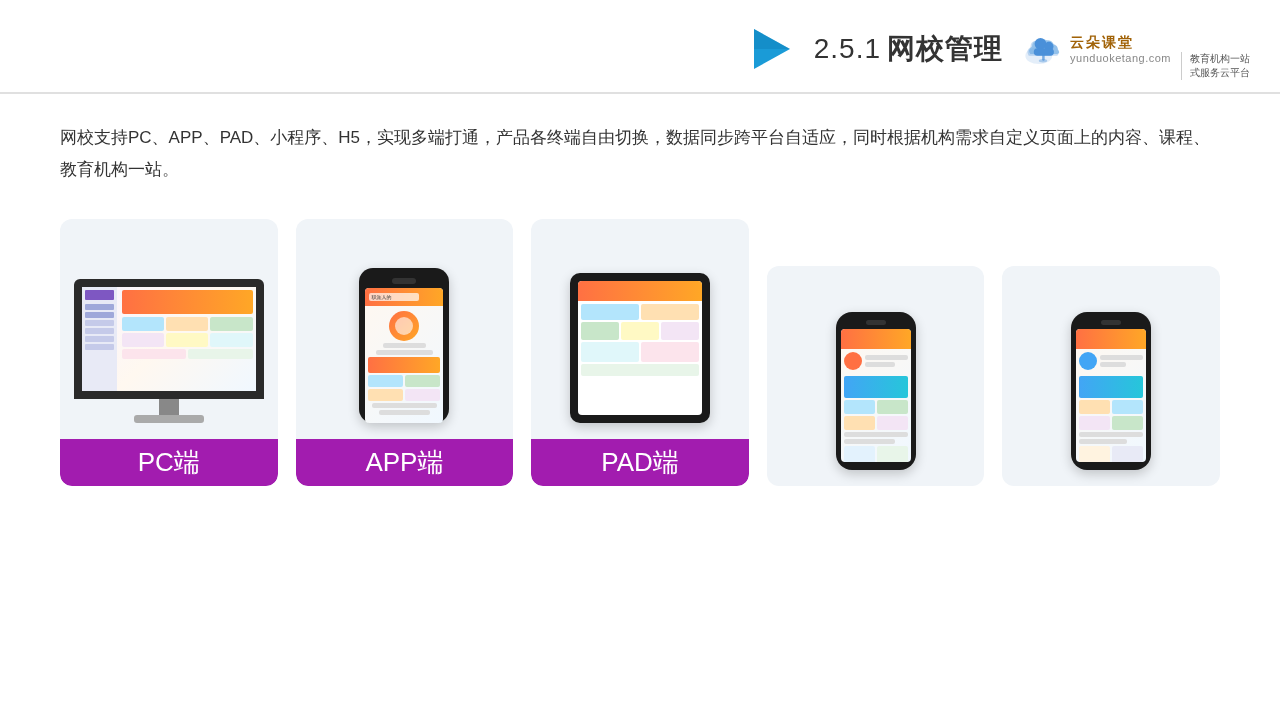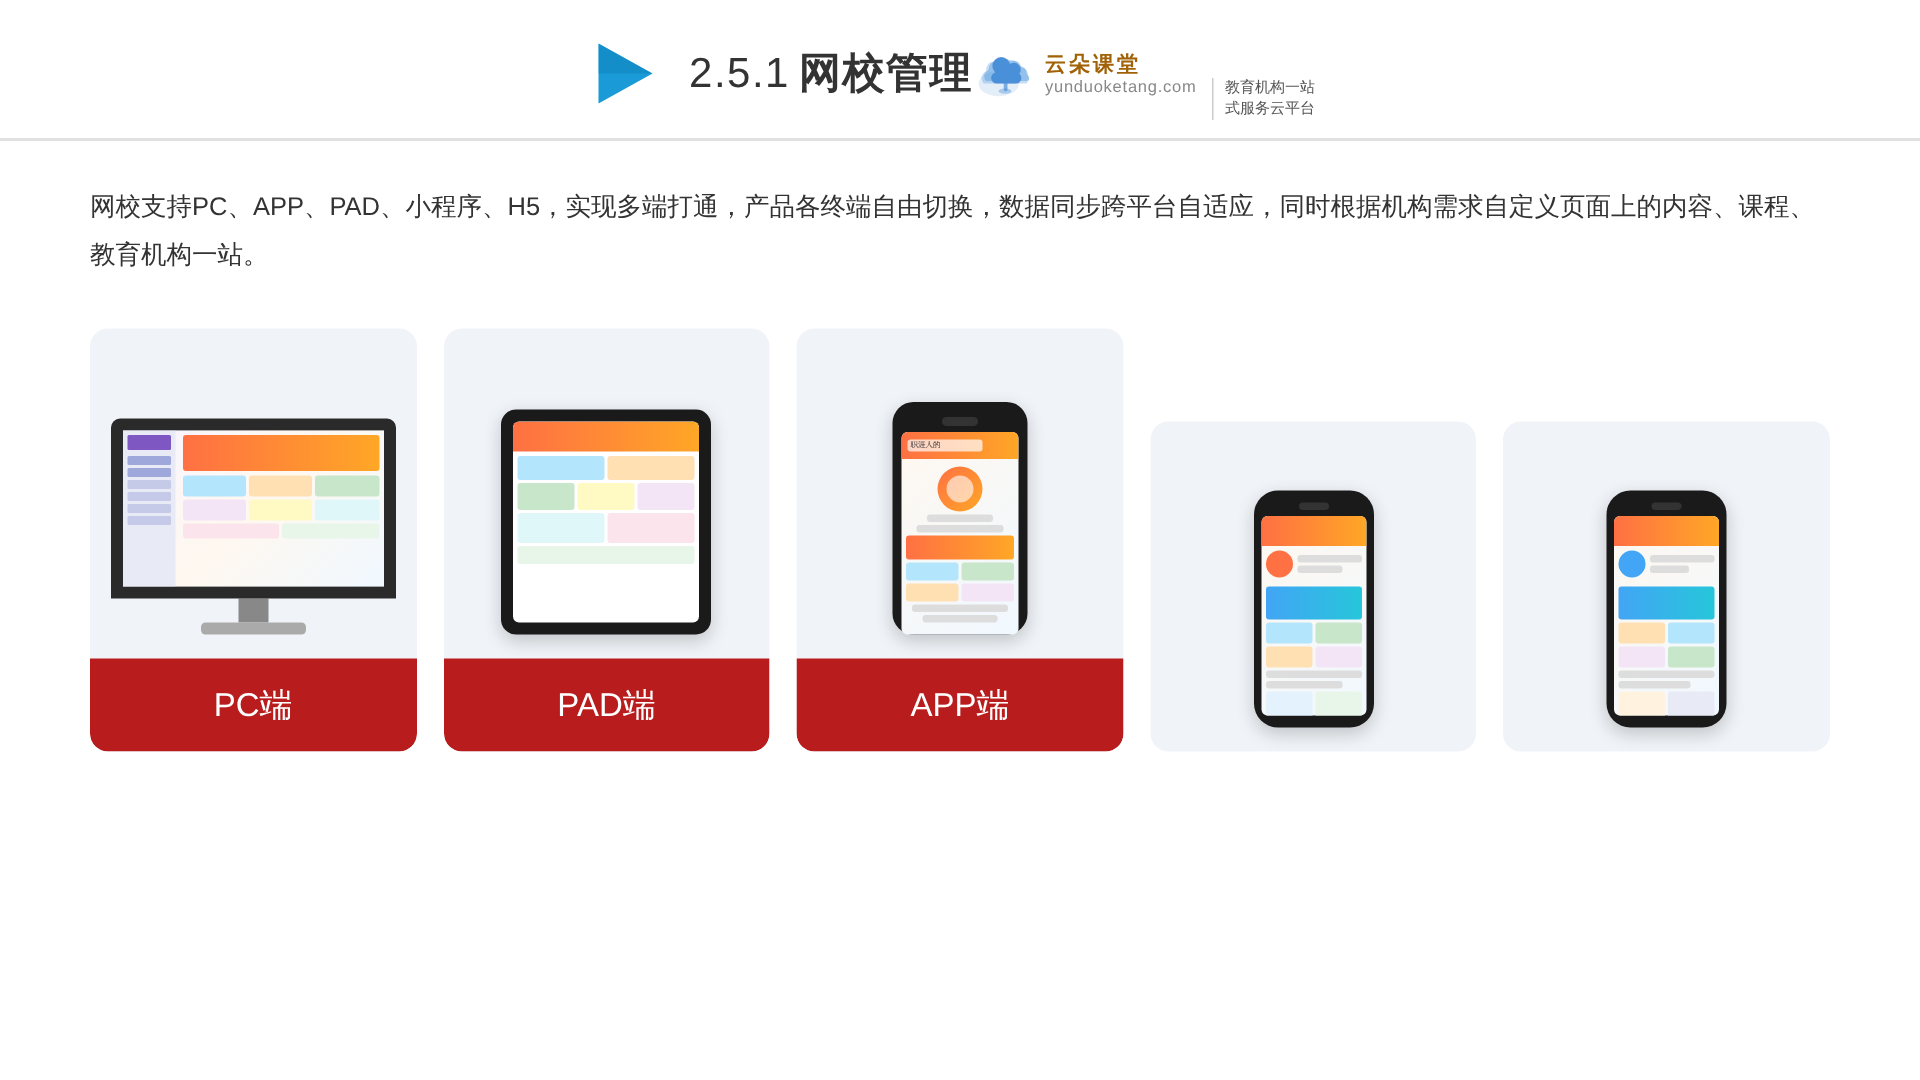--- a/index.html
+++ b/index.html
@@ -9,23 +9,24 @@
       background: #ffffff;
       font-family: 'Microsoft YaHei', 'PingFang SC', sans-serif;
       overflow: hidden;
       position: relative;
     }
 
     
     .header {
       display: flex;
       align-items: center;
-      justify-content: center;
+      justify-content: flex-end;
       padding: 18px 30px 12px 20px;
       border-bottom: 2px solid #e0e0e0;
+      gap: 19px;
     }
     .header-left {
       display: flex;
       align-items: center;
       gap: 18px;
     }
     .logo-play {
       width: 48px;
       height: 48px;
     }
@@ -107,26 +108,26 @@
       display: flex;
       justify-content: center;
       align-items: flex-end;
       min-height: 180px;
       margin-bottom: 16px;
     }
     .device-label {
       width: calc(100% + 32px);
       margin-left: -16px;
       margin-right: -16px;
-      background: #b91c1c;
+      background: #a21caf;
       color: #fff;
       text-align: center;
-      font-size: 22px;
+      font-size: 26px;
       font-weight: 500;
-      padding: 16px 0;
+      padding: 6px 0;
       border-radius: 0 0 12px 12px;
     }
 
     
     .pc-monitor {
       position: relative;
       width: 190px;
     }
     .monitor-screen {
       width: 190px;
@@ -390,20 +391,52 @@
           </div>
           <div class="monitor-stand-neck"></div>
           <div class="monitor-stand-base"></div>
         </div>
       </div>
       <div class="device-label">PC端</div>
     </div>
 
     <div class="device-card">
       <div class="device-image-area">
+        <div class="phone-device">
+          <div class="phone-body">
+            <div class="phone-notch"></div>
+            <div class="phone-screen">
+              <div class="phone-screen-header">
+                <div style="width:50px;height:8px;background:rgba(255,255,255,0.7);border-radius:2px;font-size:5px;color:#333;display:flex;align-items:center;padding:0 2px;font-family:sans-serif;">职涯人的</div>
+              </div>
+              <div class="phone-screen-content">
+                <div style="width:30px;height:30px;border-radius:50%;background:linear-gradient(135deg,#ff7043,#ffa726);margin:2px auto;display:flex;align-items:center;justify-content:center;">
+                  <div style="width:18px;height:18px;background:rgba(255,255,255,0.6);border-radius:50%;"></div>
+                </div>
+                <div class="pts-text-line" style="width:60%;margin:0 auto 2px;"></div>
+                <div class="pts-text-line" style="width:80%;margin:0 auto 2px;"></div>
+                <div class="pts-banner" style="height:16px;background:linear-gradient(90deg,#ff7043,#ffa726);"></div>
+                <div class="pts-grid" style="margin-top:2px;">
+                  <div class="pts-grid-item" style="background:#b3e5fc;height:12px;"></div>
+                  <div class="pts-grid-item" style="background:#c8e6c9;height:12px;"></div>
+                  <div class="pts-grid-item" style="background:#ffe0b2;height:12px;"></div>
+                  <div class="pts-grid-item" style="background:#f3e5f5;height:12px;"></div>
+                </div>
+                <div class="pts-text-line" style="width:90%;margin:2px auto 0;"></div>
+                <div class="pts-text-line" style="width:70%;margin:2px auto 0;"></div>
+              </div>
+            </div>
+          </div>
+        </div>
+      </div>
+      <div class="device-label">APP端</div>
+    </div>
+
+    <div class="device-card">
+      <div class="device-image-area">
         <div class="tablet-device">
           <div class="tablet-body">
             <div class="tablet-screen">
               <div class="tablet-header"></div>
               <div style="padding:3px;">
                 <div style="display:flex;gap:2px;margin-bottom:2px;">
                   <div style="flex:1;height:16px;background:#b3e5fc;border-radius:2px;"></div>
                   <div style="flex:1;height:16px;background:#ffe0b2;border-radius:2px;"></div>
                 </div>
                 <div style="display:grid;grid-template-columns:1fr 1fr 1fr;gap:2px;margin-bottom:2px;">
@@ -415,52 +448,20 @@
                   <div style="height:20px;background:#e0f7fa;border-radius:2px;"></div>
                   <div style="height:20px;background:#fce4ec;border-radius:2px;"></div>
                 </div>
                 <div style="height:12px;background:#e8f5e9;border-radius:2px;"></div>
               </div>
             </div>
           </div>
         </div>
       </div>
       <div class="device-label">PAD端</div>
-    </div>
-
-    <div class="device-card">
-      <div class="device-image-area">
-        <div class="phone-device">
-          <div class="phone-body">
-            <div class="phone-notch"></div>
-            <div class="phone-screen">
-              <div class="phone-screen-header">
-                <div style="width:50px;height:8px;background:rgba(255,255,255,0.7);border-radius:2px;font-size:5px;color:#333;display:flex;align-items:center;padding:0 2px;font-family:sans-serif;">职涯人的</div>
-              </div>
-              <div class="phone-screen-content">
-                <div style="width:30px;height:30px;border-radius:50%;background:linear-gradient(135deg,#ff7043,#ffa726);margin:2px auto;display:flex;align-items:center;justify-content:center;">
-                  <div style="width:18px;height:18px;background:rgba(255,255,255,0.6);border-radius:50%;"></div>
-                </div>
-                <div class="pts-text-line" style="width:60%;margin:0 auto 2px;"></div>
-                <div class="pts-text-line" style="width:80%;margin:0 auto 2px;"></div>
-                <div class="pts-banner" style="height:16px;background:linear-gradient(90deg,#ff7043,#ffa726);"></div>
-                <div class="pts-grid" style="margin-top:2px;">
-                  <div class="pts-grid-item" style="background:#b3e5fc;height:12px;"></div>
-                  <div class="pts-grid-item" style="background:#c8e6c9;height:12px;"></div>
-                  <div class="pts-grid-item" style="background:#ffe0b2;height:12px;"></div>
-                  <div class="pts-grid-item" style="background:#f3e5f5;height:12px;"></div>
-                </div>
-                <div class="pts-text-line" style="width:90%;margin:2px auto 0;"></div>
-                <div class="pts-text-line" style="width:70%;margin:2px auto 0;"></div>
-              </div>
-            </div>
-          </div>
-        </div>
-      </div>
-      <div class="device-label">APP端</div>
     </div>
 
     <div class="device-card">
       <div class="device-image-area">
         <div class="phone-tall">
           <div class="phone-tall-body">
             <div class="phone-tall-notch"></div>
             <div class="phone-tall-screen">
               <div class="pts-header"></div>
               <div class="pts-content">

